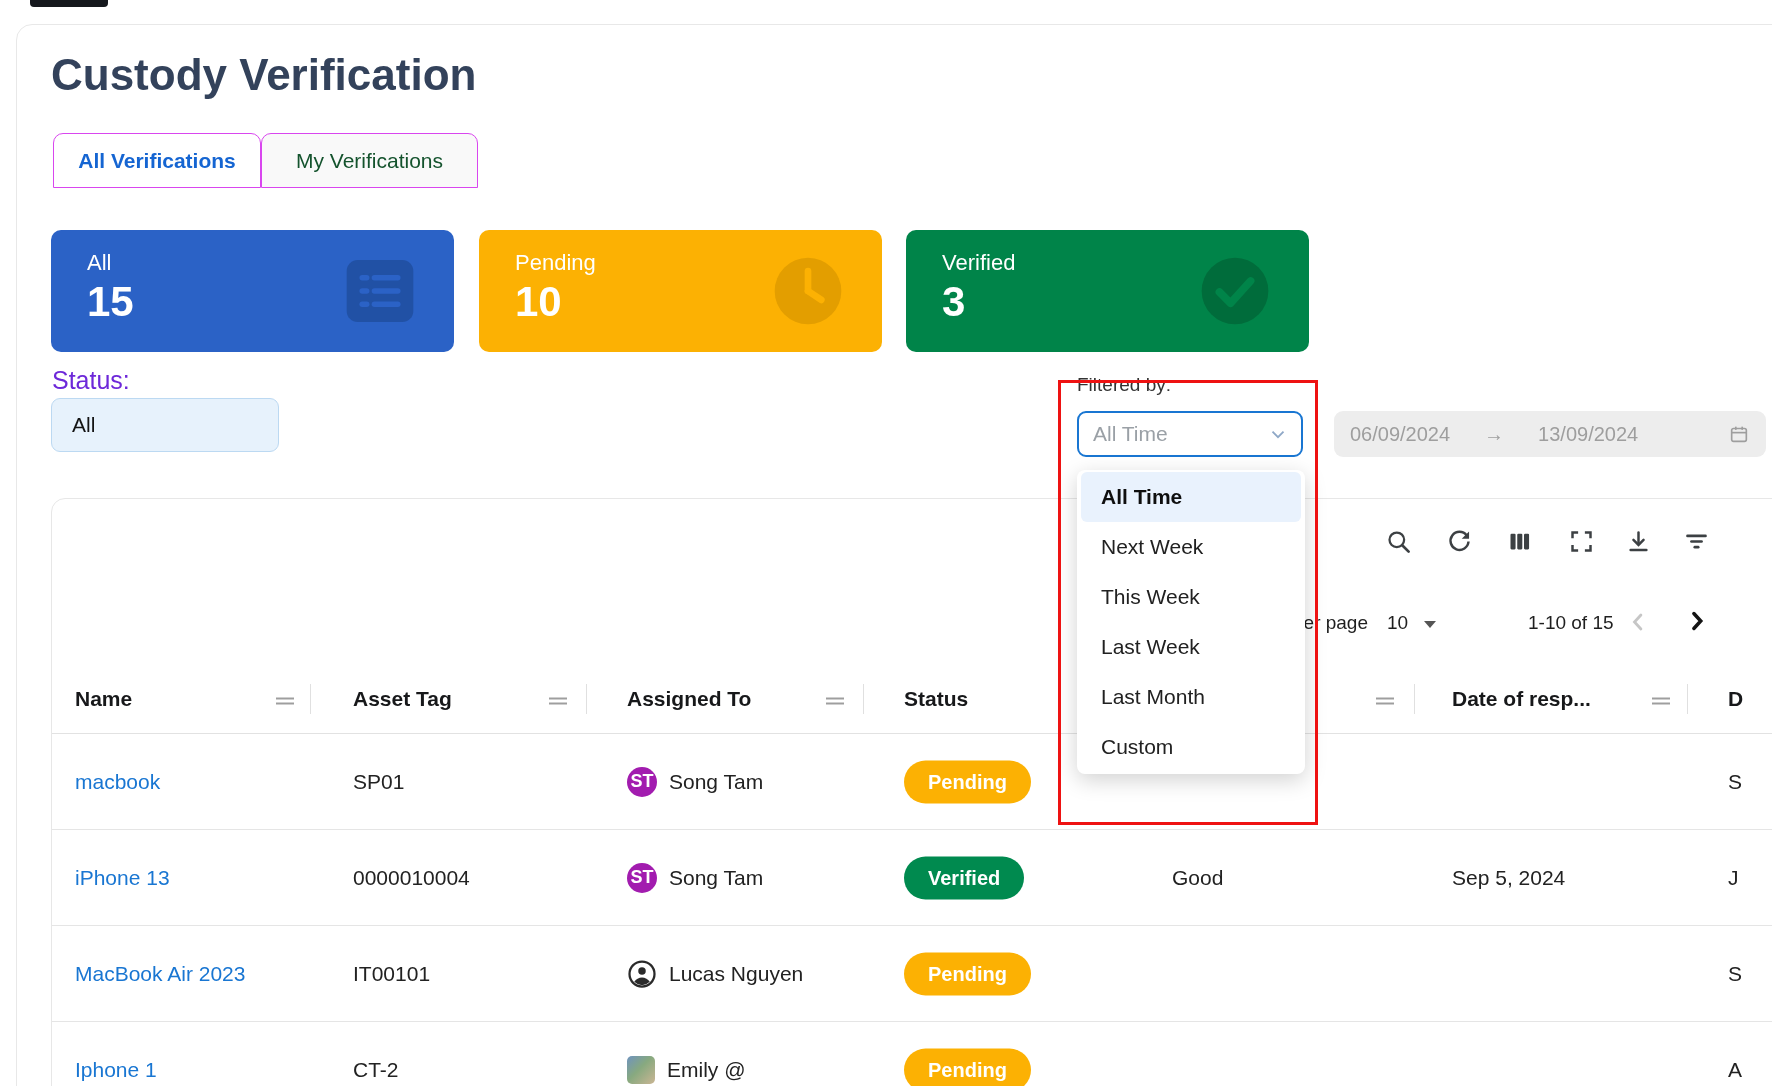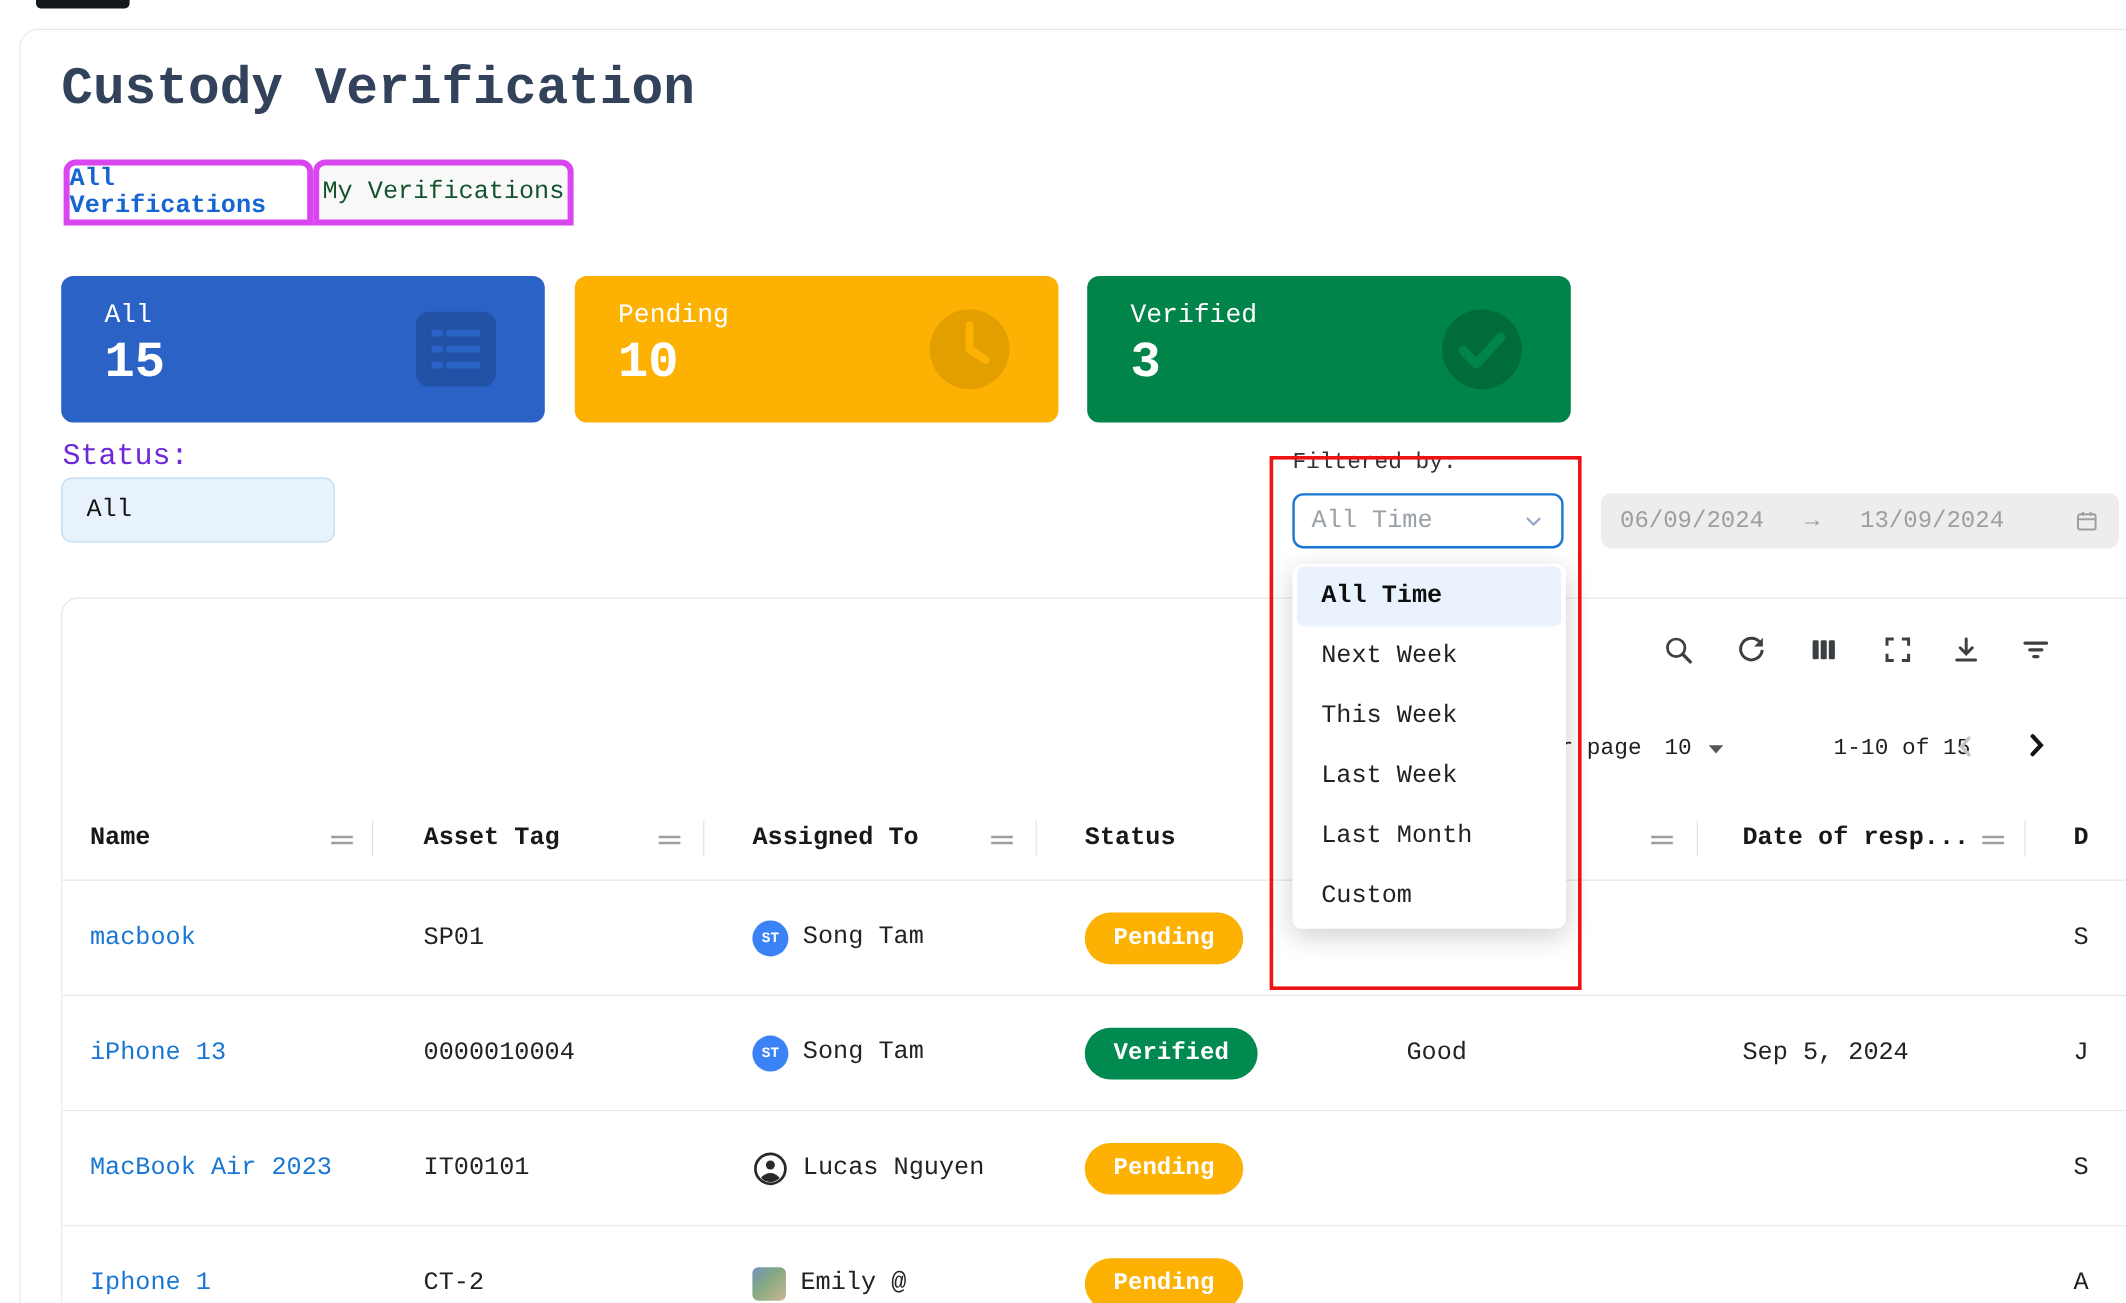--- a/index.html
+++ b/index.html
@@ -1,26 +1,26 @@
 <!DOCTYPE html>
 <html style="--card-all: #2b62c6; --card-pending: #fcb103; --card-verified: #008449; --card-not: #fe0000; --pill-pending: #fcb103; --pill-verified: #008a4f; --link: #1976d2; --tab-active: #1565d2; --title: #33425b; --annotation: #ee1212; --select-focus: #1976d2; --status-bg: #e7f2fc;"><head>
 <meta charset="utf-8">
 <style>
   html,body{margin:0;padding:0;background:#fff;}
   .screen{position:relative;width:1772px;height:1086px;overflow:hidden;background:#fff;
-          font-family:Liberation Mono, monospace;color:#1f1f1f;}
+          font-family:Liberation Sans, sans-serif;color:#1f1f1f;}
 
   .artifact{position:absolute;left:30px;top:0;width:78px;height:7px;background:#15181d;border-radius:0 0 4px 4px;}
   .panel-border{position:absolute;left:16px;top:24px;width:1900px;height:1200px;
                 border:1px solid #e8e8e8;border-radius:16px;pointer-events:none;}
 
   .page-title{position:absolute;left:51px;top:50px;margin:0;font-size:44px;font-weight:700;color:var(--title,#33425b);}
 
   .tab{position:absolute;top:133px;height:55px;display:flex;align-items:center;justify-content:center;
-       font-size:21px;border:5px solid #d946ef;border-radius:10px 10px 0 0;box-sizing:border-box;cursor:pointer;}
+       font-size:21px;border:1px solid #d946ef;border-radius:10px 10px 0 0;box-sizing:border-box;cursor:pointer;}
   .tab-all{left:53px;width:208px;background:#fff;color:var(--tab-active,#1565d2);font-weight:700;}
   .tab-my{left:261px;width:217px;background:#f9f9f9;color:#14532d;}
 
   .stat-card{position:absolute;top:230px;width:403px;height:122px;border-radius:10px;color:#fff;cursor:pointer;}
   .c-all{left:51px;background:var(--card-all,#2b62c6);}
   .c-pending{left:479px;background:var(--card-pending,#fcb103);}
   .c-verified{left:906px;background:var(--card-verified,#008449);}
   .c-not{left:1334px;background:var(--card-not,#fe0000);}
   .stat-label{position:absolute;left:36px;top:20px;font-size:22px;font-weight:500;}
   .stat-value{position:absolute;left:36px;top:48px;font-size:42px;font-weight:700;}
@@ -84,21 +84,21 @@
   .td-status{left:852px;}
   .td-cond{left:1120px;}
   .td-date{left:1400px;}
   .td-last{left:1676px;}
 
   .pill{display:inline-flex;align-items:center;justify-content:center;height:43px;padding:0 24px;border-radius:22px;
         color:#fff;font-weight:700;font-size:20px;}
   .pill-pending{background:var(--pill-pending,#fcb103);}
   .pill-verified{background:var(--pill-verified,#008a4f);}
 
-  .avatar-st{width:30px;height:30px;border-radius:50%;background:#3b82f6;color:#fff;font-size:12px;font-weight:700;
+  .avatar-st{width:30px;height:30px;border-radius:50%;background:#a21caf;color:#fff;font-size:18px;font-weight:700;
              display:flex;align-items:center;justify-content:center;flex:0 0 auto;}
   .avatar-person{width:30px;height:30px;display:flex;flex:0 0 auto;}
   .avatar-photo{width:28px;height:28px;border-radius:5px;flex:0 0 auto;
                 background:linear-gradient(135deg,#6f93bf 0%,#87a97f 45%,#cbb694 100%);}
 </style>
 </head>
 <body>
 
 <div class="screen">
 

